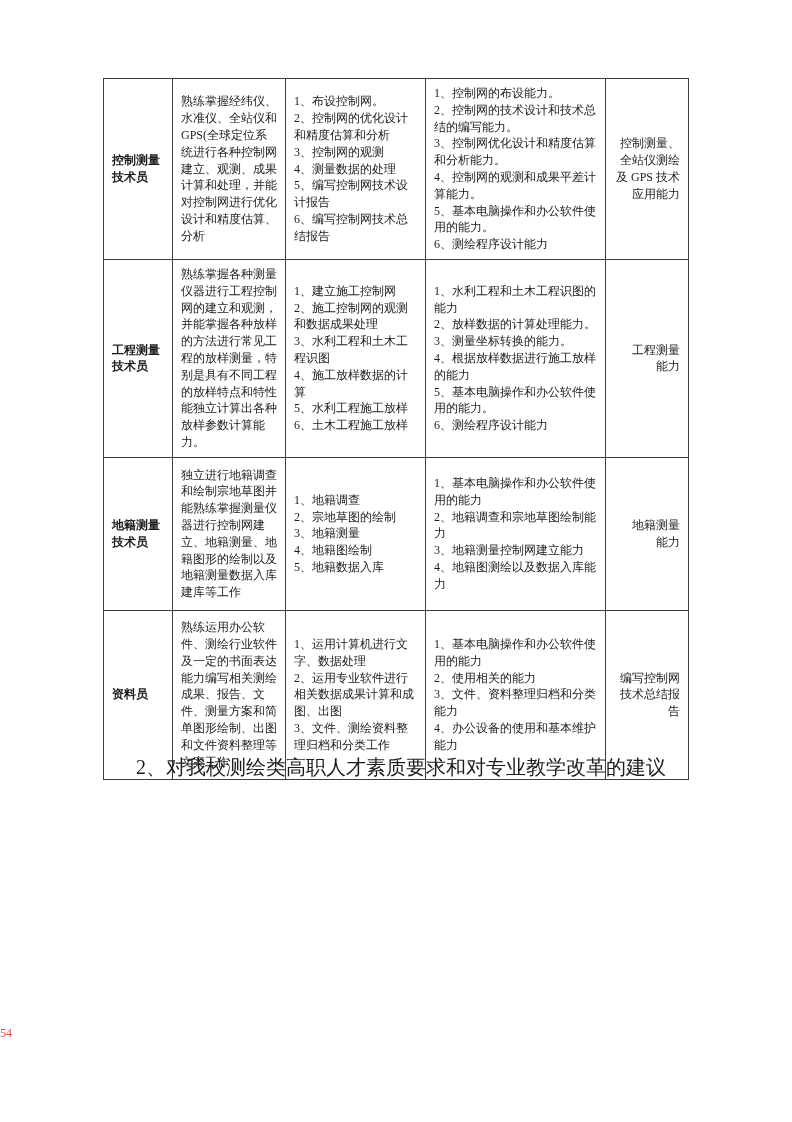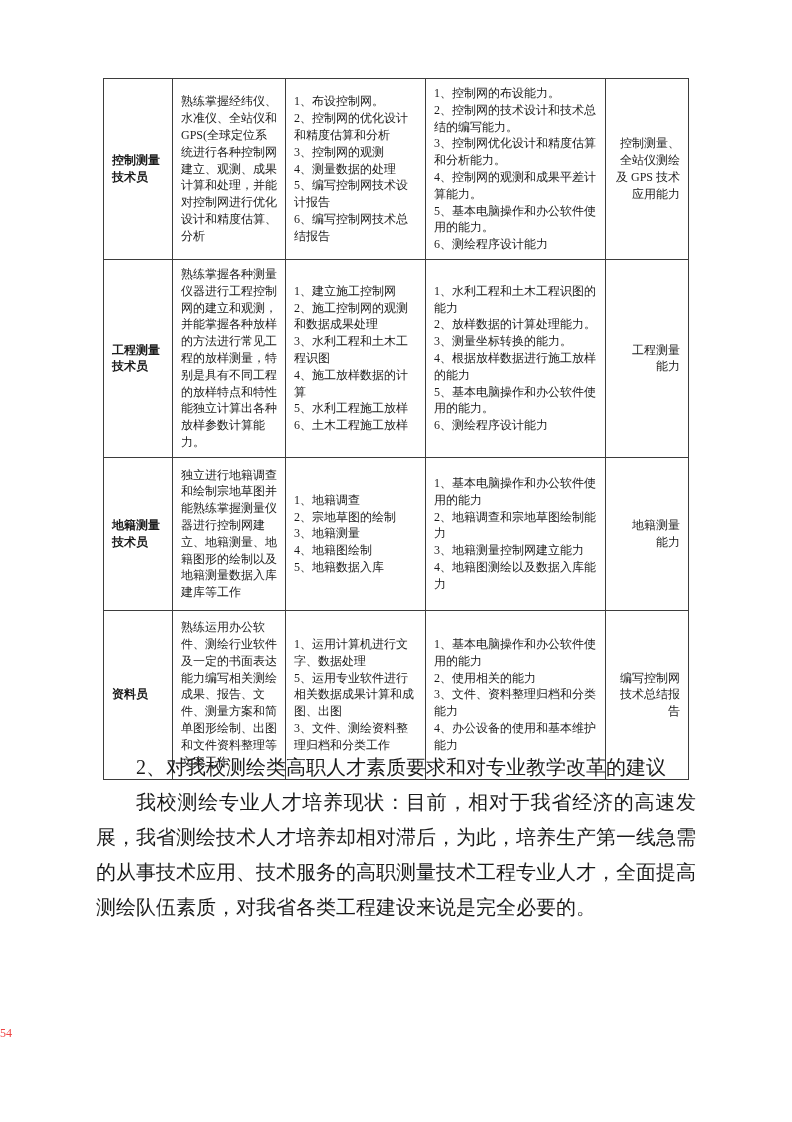--- a/index.html
+++ b/index.html
@@ -105,31 +105,30 @@
 2、地籍调查和宗地草图绘制能力
 3、地籍测量控制网建立能力
 4、地籍图测绘以及数据入库能力</td>
         <td class="core-cell">地籍测量
 能力</td>
       </tr>
       <tr class="row-4">
         <td class="role-cell">资料员</td>
         <td>熟练运用办公软件、测绘行业软件及一定的书面表达能力编写相关测绘成果、报告、文件、测量方案和简单图形绘制、出图和文件资料整理等文案工作</td>
         <td>1、运用计算机进行文字、数据处理
-5、运用专业软件进行相关数据成果计算和成图、出图
+2、运用专业软件进行相关数据成果计算和成图、出图
 3、文件、测绘资料整理归档和分类工作</td>
         <td>1、基本电脑操作和办公软件使用的能力
 2、使用相关的能力
 3、文件、资料整理归档和分类能力
 4、办公设备的使用和基本维护能力</td>
         <td class="core-cell">编写控制网技术总结报告</td>
       </tr>
     </tbody>
   </table>
 
   <div class="content">
     <p>2、对我校测绘类高职人才素质要求和对专业教学改革的建议</p>
-    <p>我校测绘专业人才培养现状：目前，相对于我省经济的高速发展，我省测绘技术人才培养却相对滞后，为此，培养生产第一线急需的从事技术应用、技术服务的高职测量技术工程专业人才，全面提高测绘队伍素质，对我省各类工程建设来说是完全必要的。</p>
   </div>
 
   <div class="page-number">54</div>
 
 </div>
 
 </body></html>

